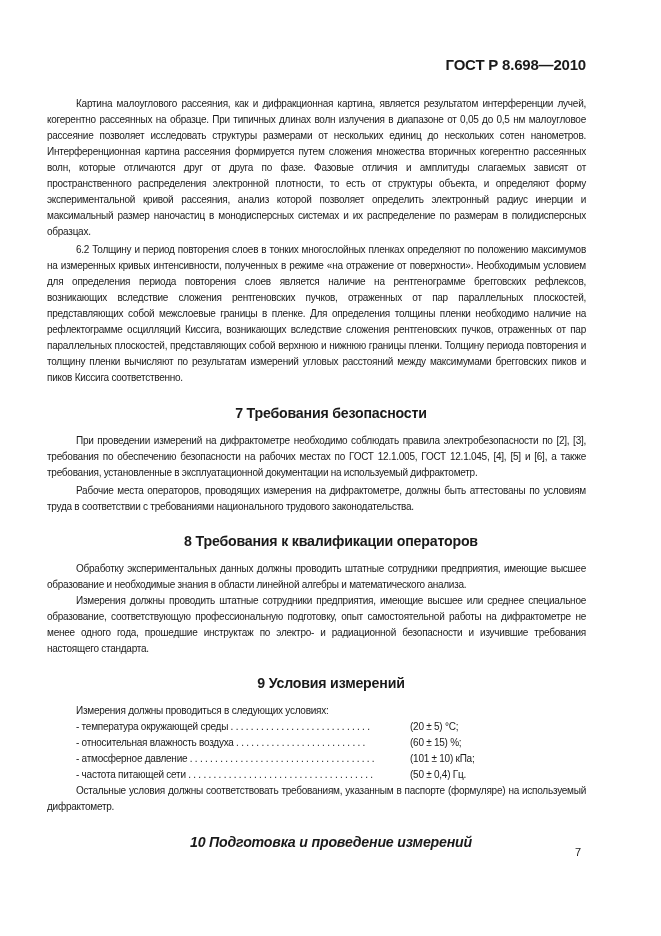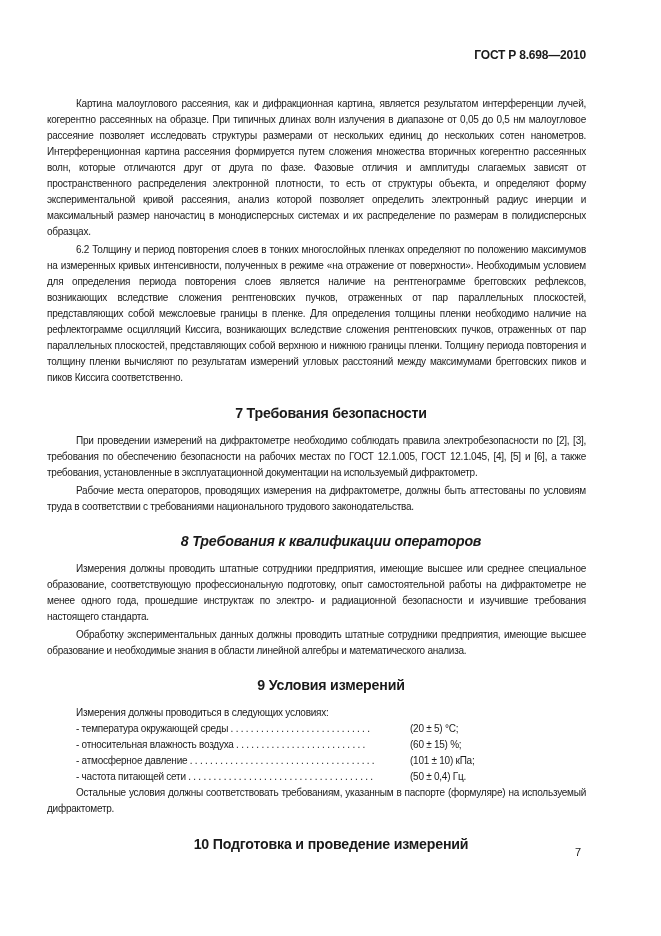--- a/index.html
+++ b/index.html
@@ -1,27 +1,27 @@
 <!DOCTYPE html>
 <html><head>
 <meta charset="utf-8">
 <style>
   html, body { margin: 0; padding: 0; background: #ffffff; }
   body { width: 661px; height: 936px; position: relative; overflow: hidden;
          font-family: "Liberation Sans", sans-serif; color: #1a1a1a; }
   .page { position: absolute; left: 47px; top: 0; width: 539px; }
-  .header { position: absolute; top: 48px; right: 0; font-weight: bold; font-size: 12px; letter-spacing: -0.2px; }
+  .header { position: absolute; top: 56px; right: 0; font-weight: bold; font-size: 15px; letter-spacing: -0.2px; }
   .content { position: absolute; top: 96px; left: 0; width: 539px; }
   p { margin: 0; font-size: 10px; line-height: 16px; text-align: justify; letter-spacing: -0.25px; }
   p.indent { text-indent: 29px; }
   h2 { margin: 0; font-size: 14.2px; font-weight: bold; padding-left: 29px; letter-spacing: -0.2px; text-align: center; }
   .sec7 { margin-top: 19px; margin-bottom: 12px; }
-  .sec8 { margin-top: 18px; margin-bottom: 12px; font-style: italic; }
+  .sec8 { margin-top: 18px; margin-bottom: 12px; }
   .sec9 { margin-top: 18px; margin-bottom: 12px; }
-  .sec10 { margin-top: 19px; margin-bottom: 12px; }
+  .sec10 { margin-top: 19px; margin-bottom: 12px; font-style: italic; }
   .p-after-2 { margin-top: 2px; }
   .cond-intro { padding-left: 29px; font-size: 10px; line-height: 16px; letter-spacing: -0.25px; }
   .cond-row { display: flex; font-size: 10px; line-height: 16px; padding-left: 29px; letter-spacing: -0.25px; }
   .cond-label { width: 334px; white-space: nowrap; overflow: hidden; }
   .cond-value { white-space: nowrap; }
   .pagenum { position: absolute; top: 846px; left: 528px; font-size: 11px; }
 </style>
 </head>
 <body>
 
@@ -30,22 +30,22 @@
 
   <div class="content">
     <p class="indent">Картина малоуглового рассеяния, как и дифракционная картина, является результатом интерференции лучей, когерентно рассеянных на образце. При типичных длинах волн излучения в диапазоне от 0,05 до 0,5 нм малоугловое рассеяние позволяет исследовать структуры размерами от нескольких единиц до нескольких сотен нанометров. Интерференционная картина рассеяния формируется путем сложения множества вторичных когерентно рассеянных волн, которые отличаются друг от друга по фазе. Фазовые отличия и амплитуды слагаемых зависят от пространственного распределения электронной плотности, то есть от структуры объекта, и определяют форму экспериментальной кривой рассеяния, анализ которой позволяет определить электронный радиус инерции и максимальный размер наночастиц в монодисперсных системах и их распределение по размерам в полидисперсных образцах.</p>
     <p class="indent p-after-2">6.2  Толщину и период повторения слоев в тонких многослойных пленках определяют по положению максимумов на измеренных кривых интенсивности, полученных в режиме «на отражение от поверхности». Необходимым условием для определения периода повторения слоев является наличие на рентгенограмме брегговских рефлексов, возникающих вследствие сложения рентгеновских пучков, отраженных от пар параллельных плоскостей, представляющих собой межслоевые границы в пленке. Для определения толщины пленки необходимо наличие на рефлектограмме осцилляций Киссига, возникающих вследствие сложения рентгеновских пучков, отраженных от пар параллельных плоскостей, представляющих собой верхнюю и нижнюю границы пленки. Толщину периода повторения и толщину пленки вычисляют по результатам измерений угловых расстояний между максимумами брегговских пиков и пиков Киссига соответственно.</p>
 
     <h2 class="sec7">7  Требования безопасности</h2>
     <p class="indent">При проведении измерений на дифрактометре необходимо соблюдать правила электробезопасности по [2], [3], требования по обеспечению безопасности на рабочих местах по ГОСТ 12.1.005, ГОСТ 12.1.045, [4], [5] и [6], а также требования, установленные в эксплуатационной документации на используемый дифрактометр.</p>
     <p class="indent p-after-2">Рабочие места операторов, проводящих измерения на дифрактометре, должны быть аттестованы по условиям труда в соответствии с требованиями национального трудового законодательства.</p>
 
     <h2 class="sec8">8  Требования к квалификации операторов</h2>
+    <p class="indent p-after-2">Обработку экспериментальных данных должны проводить штатные сотрудники предприятия, имеющие высшее образование и необходимые знания в области линейной алгебры и математического анализа.</p>
     <p class="indent">Измерения должны проводить штатные сотрудники предприятия, имеющие высшее или среднее специальное образование, соответствующую профессиональную подготовку, опыт самостоятельной работы на дифрактометре не менее одного года, прошедшие инструктаж по электро- и радиационной безопасности и изучившие требования настоящего стандарта.</p>
-    <p class="indent p-after-2">Обработку экспериментальных данных должны проводить штатные сотрудники предприятия, имеющие высшее образование и необходимые знания в области линейной алгебры и математического анализа.</p>
 
     <h2 class="sec9">9  Условия измерений</h2>
     <div class="cond-intro">Измерения должны проводиться в следующих условиях:</div>
     <div class="conditions">
       <div class="cond-row">
         <span class="cond-label">- температура окружающей среды . . . . . . . . . . . . . . . . . . . . . . . . . . . .</span>
         <span class="cond-value">(20 ± 5) °C;</span>
       </div>
       <div class="cond-row">
         <span class="cond-label">- относительная влажность воздуха . . . . . . . . . . . . . . . . . . . . . . . . . .</span>

